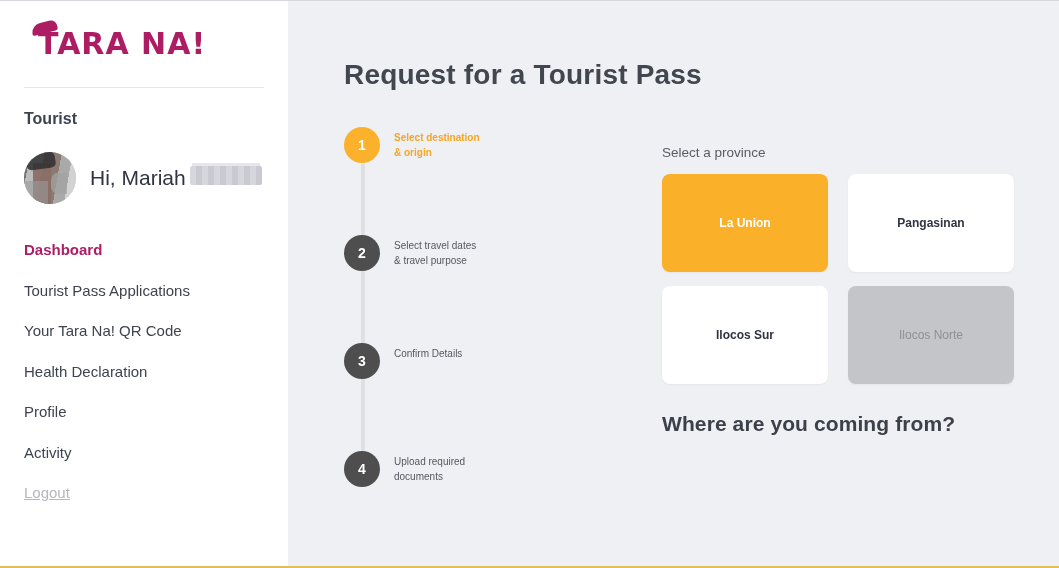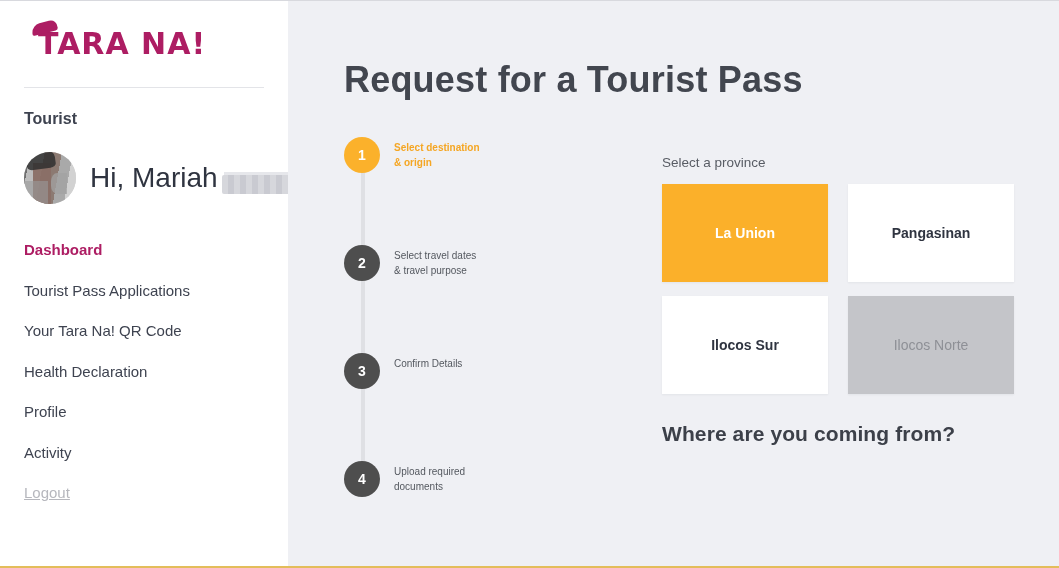--- a/index.html
+++ b/index.html
@@ -95,24 +95,24 @@
   .avatar .a1 { left:0;  top:0;  width:100%; height:100%;
     background:
       linear-gradient(100deg, #6f6f6f 0 10%, #bdbdbd 10% 34%, #8c7a72 34% 62%, #a9a9a9 62% 80%, #d2d2d2 80% 100%);
   }
   .avatar .a2 { left:18%; top:22%; width:34%; height:78%; background:#8a6f66; opacity:.95; }
   .avatar .a3 { left:52%; top:40%; width:30%; height:40%; background:#a3a3a3; opacity:.75; border-radius:40% 0 0 40%; }
   .avatar .a4 { left:4%;  top:-6%; width:56%; height:38%; background:#2f2f2f; opacity:.85; border-radius:50% 50% 20% 20%; transform: rotate(-8deg); }
   .avatar .a5 { left:0;   top:56%; width:46%; height:44%; background:#9a9a9a; opacity:.6; }
 
   .greeting {
-    font-size: 28px;
+    font-size: 21px;
     color: #2f3440;
     display: flex;
-    align-items: flex-end;
+    align-items: flex-start;
     gap: 4px;
     white-space: nowrap;
   }
   .redact {
     display: inline-block;
     width: 72px;
     height: 19px;
     background:
       repeating-linear-gradient(90deg, #d6d7dc 0 6px, #c9cad1 6px 12px),
       #d2d3d9;
@@ -139,21 +139,21 @@
   .main {
     flex: 1 1 auto;
     background: #eff0f4;
     height: 100%;
     position: relative;
     padding: 0 0 0 56px;
     overflow: hidden;
   }
 
   .page-title {
-    font-size: 36px;
+    font-size: 28px;
     font-weight: bold;
     color: #42464f;
     padding-top: 58px;
     letter-spacing: .2px;
   }
 
   .content-cols {
     display: flex;
     padding-top: 36px;
   }
@@ -222,26 +222,26 @@
 
   .card-grid {
     display: grid;
     grid-template-columns: 166px 166px;
     gap: 14px 20px;
     padding-top: 14px;
     width: 354px;
   }
   .prov-card {
     height: 98px;
-    border-radius: 0;
+    border-radius: 8px;
     background: #ffffff;
     display: flex;
     align-items: center;
     justify-content: center;
-    font-size: 14px;
+    font-size: 12px;
     font-weight: bold;
     color: #2f3440;
     cursor: pointer;
     box-shadow: 0 1px 2px rgba(40,44,56,.06);
     text-align: center;
     padding: 0 8px;
   }
   .prov-card.selected { background: #fbb02a; color: #ffffff; }
   .prov-card.disabled { background: #c4c5c9; color: #8e9096; cursor: default; font-weight: normal; }
 

